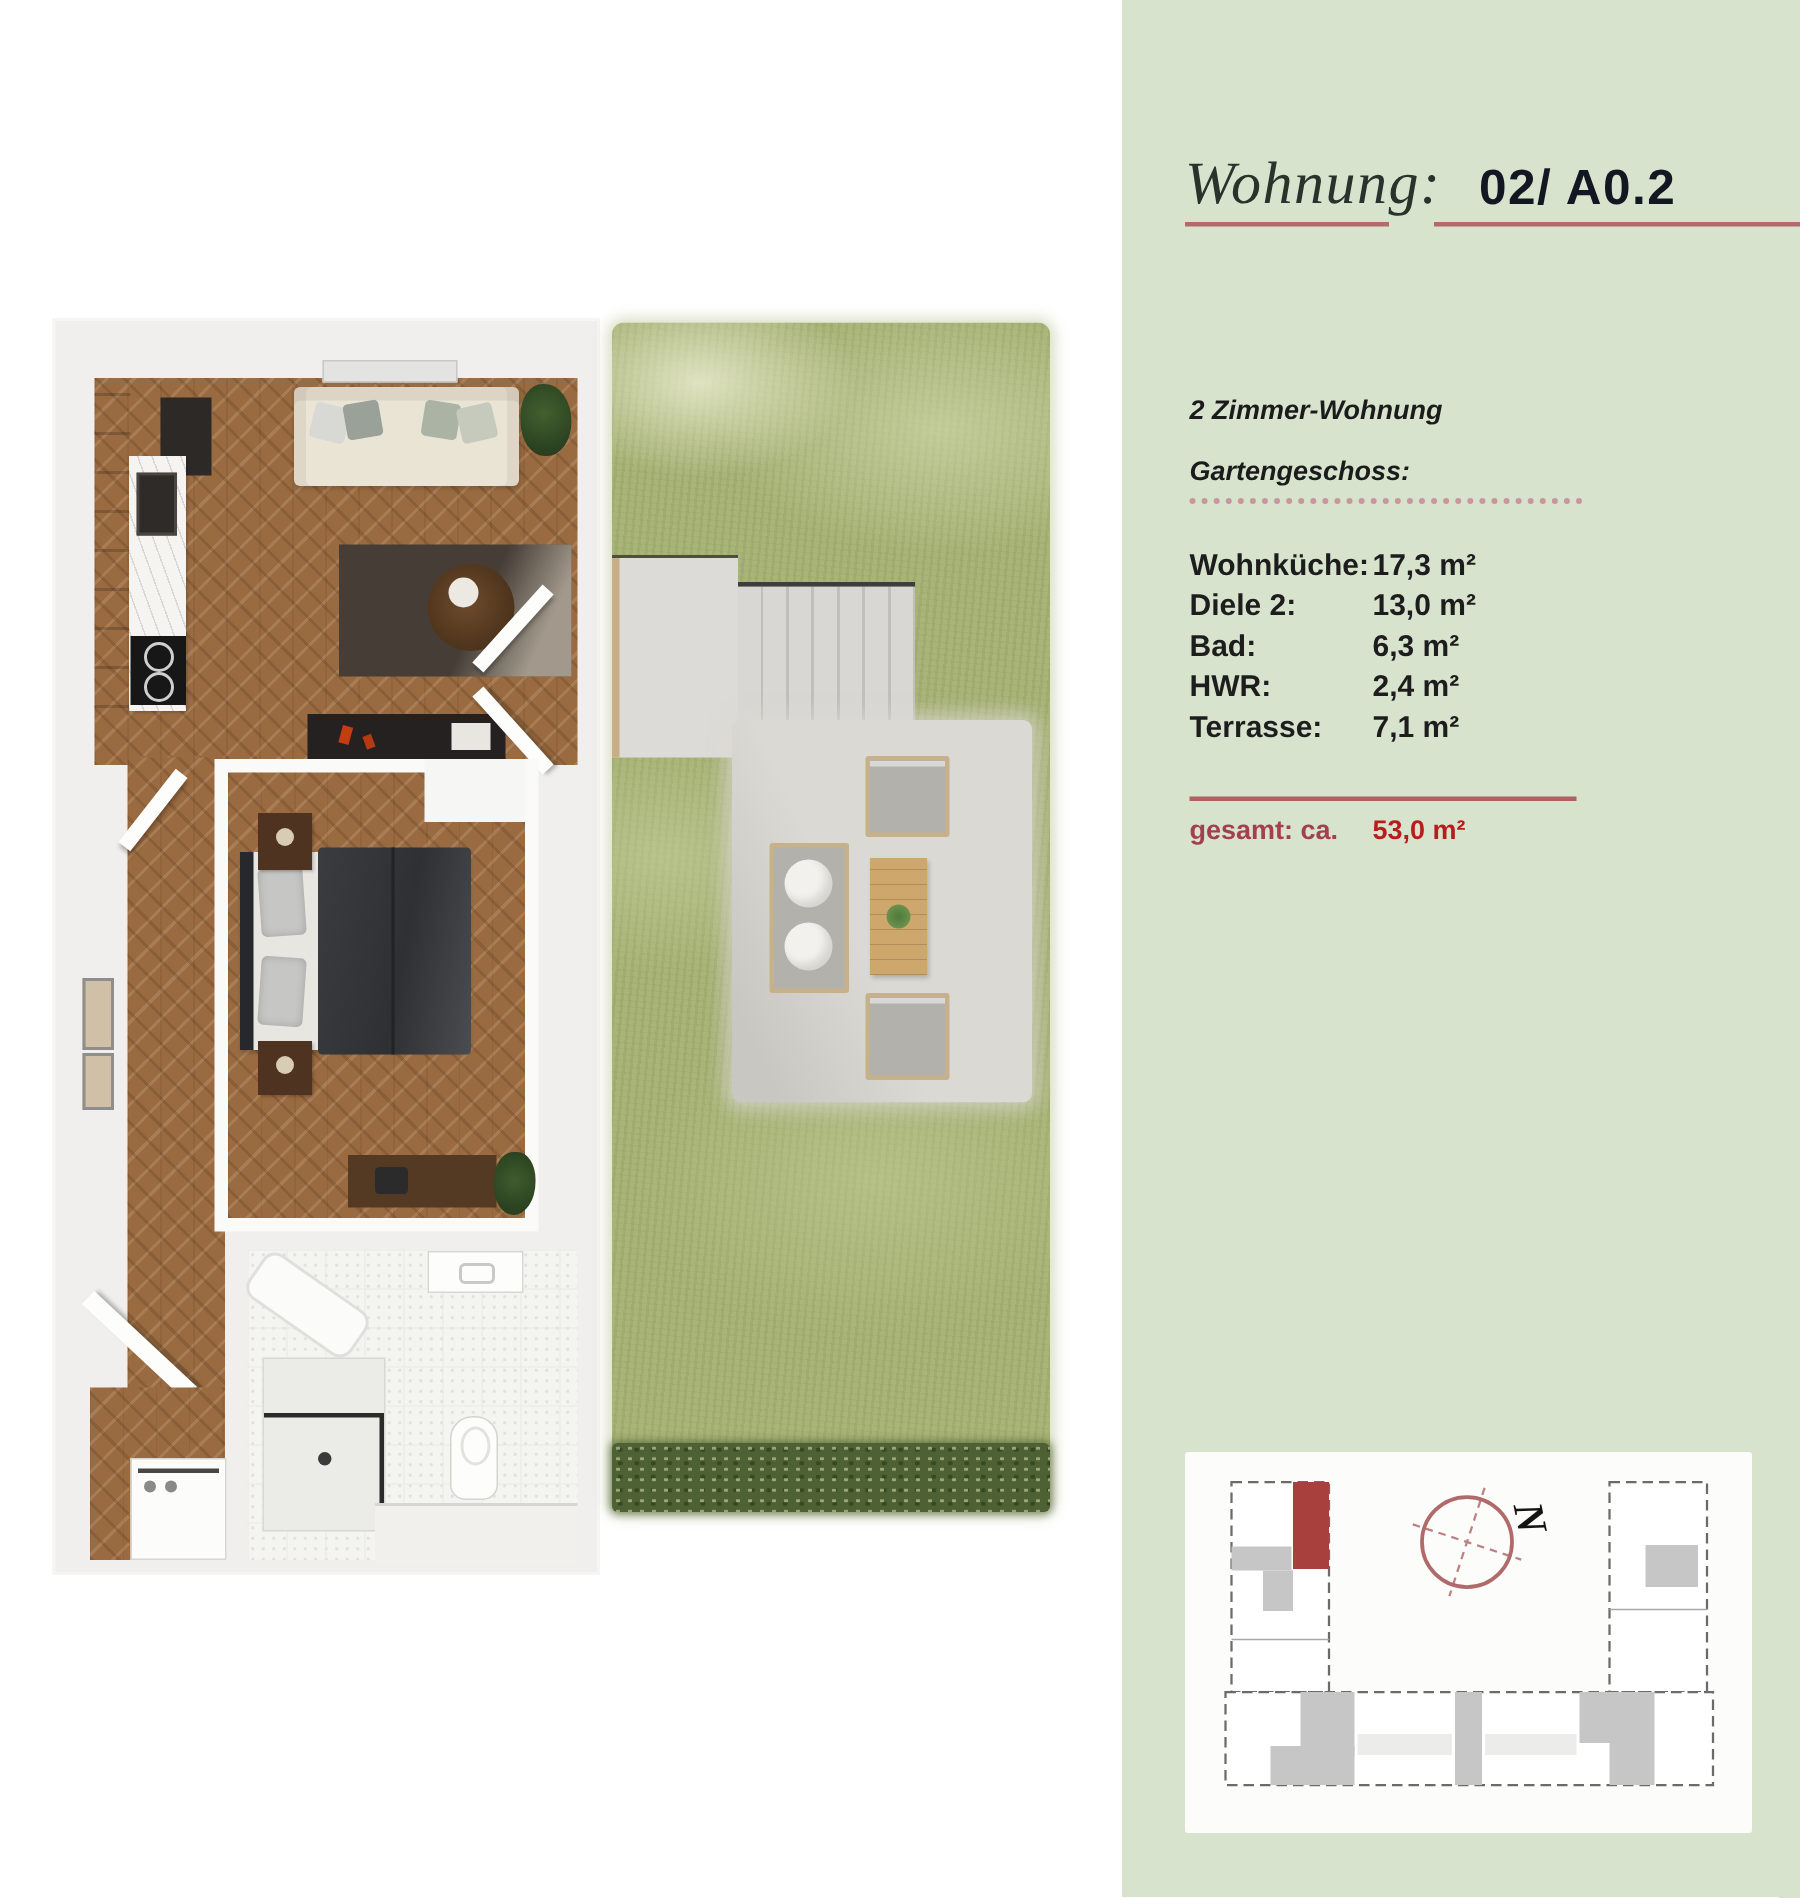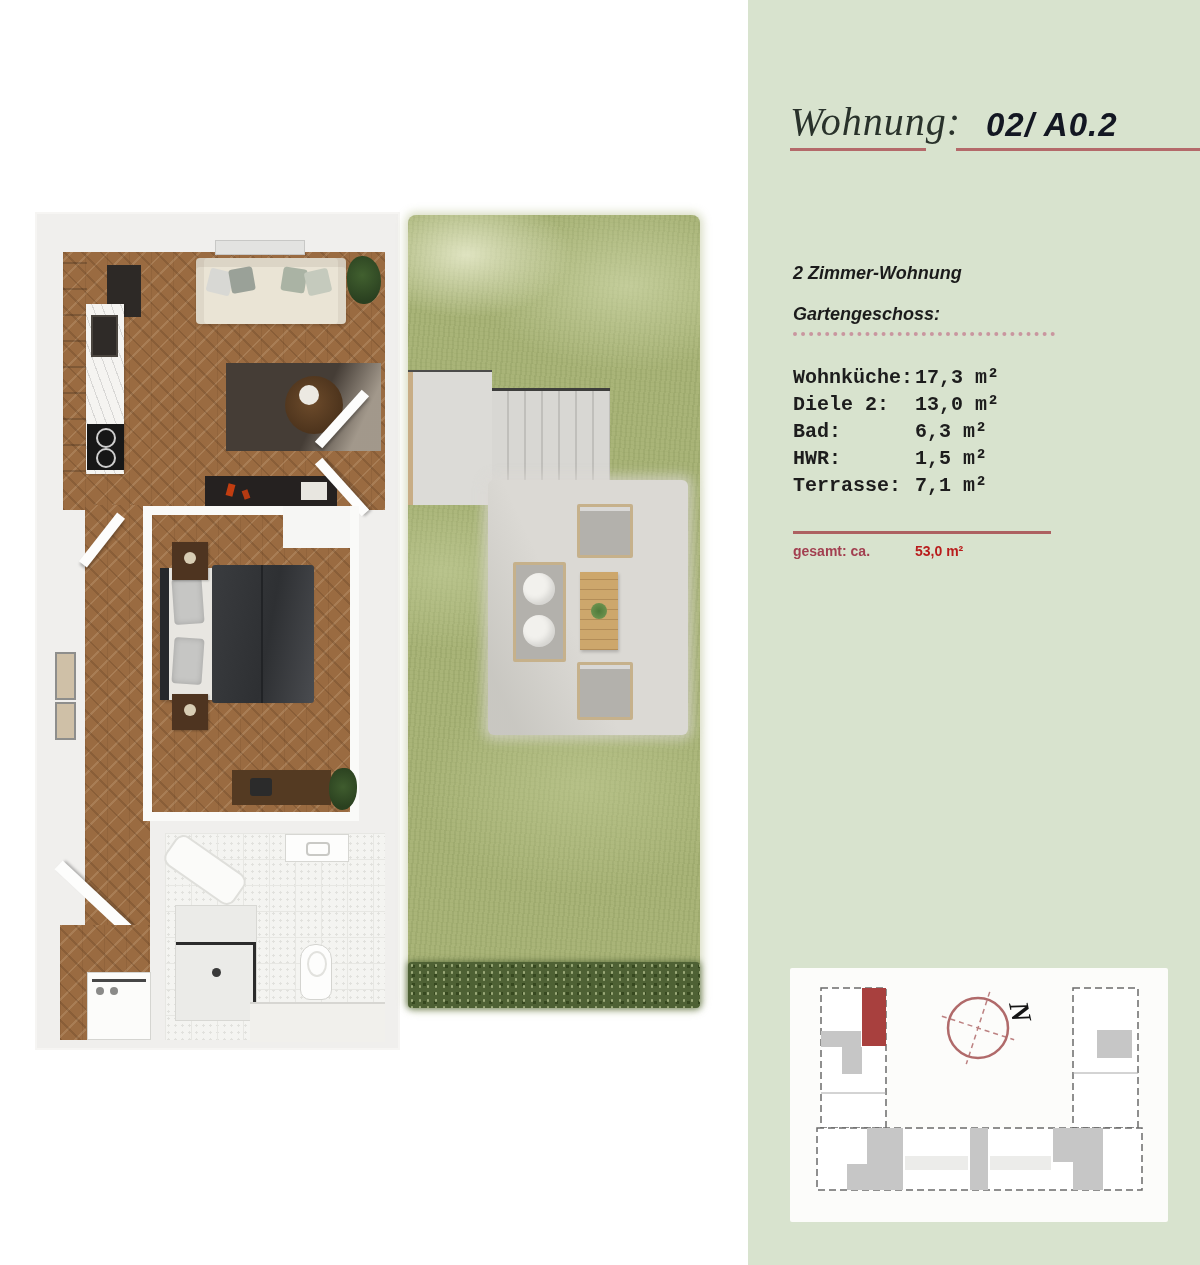--- a/index.html
+++ b/index.html
@@ -149,33 +149,33 @@
       background:radial-gradient(circle,#4f7a3a,#6f9450 80%);}
   .hedge{left:0;top:747px;width:292px;height:46px;border-radius:4px;background-color:#4e6134;
       background-image:radial-gradient(#9aa878 1.2px, transparent 1.5px),
                        radial-gradient(#36481f 1.6px, transparent 1.9px);
       background-size:8px 7px,11px 9px;box-shadow:0 0 6px 1px rgba(78,97,52,.75);}
 
   
   .panel{left:748px;top:0;width:452px;height:1265px;background:#d8e3ce;}
   .title-label{left:42px;top:98px;font-family:"Liberation Serif",serif;font-style:italic;
       font-size:40px;color:#29322b;letter-spacing:1px;}
-  .title-unit{left:238px;top:106px;font-style:italic;font-weight:700;font-size:33px;color:#131722;
+  .title-unit{left:238px;top:106px;font-weight:700;font-size:33px;color:#131722;
       letter-spacing:1px;}
   .u-line{height:3px;background:#b46a6a;top:148px;}
   .u-line1{left:42px;width:136px;}
   .u-line2{left:208px;width:244px;}
   .subtitle{left:45px;top:253px;font-style:italic;font-weight:700;font-size:18px;
       line-height:41px;color:#1b1b1b;}
   .dotted-rule{left:45px;top:332px;width:262px;border-top:4px dotted #c9969f;}
-  .rooms{left:45px;top:366px;width:330px;font-family:Liberation Mono, monospace;}
+  .rooms{left:45px;top:366px;width:330px;}
   .row{display:flex;height:27px;font-weight:700;font-size:20px;color:#1d1d1d;}
   .row .lbl{width:122px;}
   .divider{left:45px;top:531px;width:258px;height:3px;background:#ad6161;}
-  .total-row{left:45px;top:543px;width:330px;display:flex;font-weight:700;font-size:14px;}
+  .total-row{left:45px;top:543px;width:330px;display:flex;font-weight:700;font-size:18px;}
   .total-row .lbl{width:122px;color:#a23f50;}
   .total-row .val{color:#b91c1c;}
   .garden-row{left:45px;top:593px;width:330px;display:flex;font-weight:700;font-size:20px;color:#1d1d1d;}
   .garden-row .lbl{width:122px;}
 
   
   .site-card{left:42px;top:968px;width:378px;height:254px;background:#fcfcfa;border-radius:2px;}
 </style>
 </head>
 <body>
@@ -278,21 +278,21 @@
       <div class="row">
         <span class="lbl">Diele 2:</span>
         <span class="val">13,0 m²</span>
       </div>
       <div class="row">
         <span class="lbl">Bad:</span>
         <span class="val">6,3 m²</span>
       </div>
       <div class="row">
         <span class="lbl">HWR:</span>
-        <span class="val">1,5 m²</span>
+        <span class="val">2,4 m²</span>
       </div>
       <div class="row">
         <span class="lbl">Terrasse:</span>
         <span class="val">7,1 m²</span>
       </div>
     </div>
 
     <div class="abs divider"></div>
 
     <div class="abs total-row">

